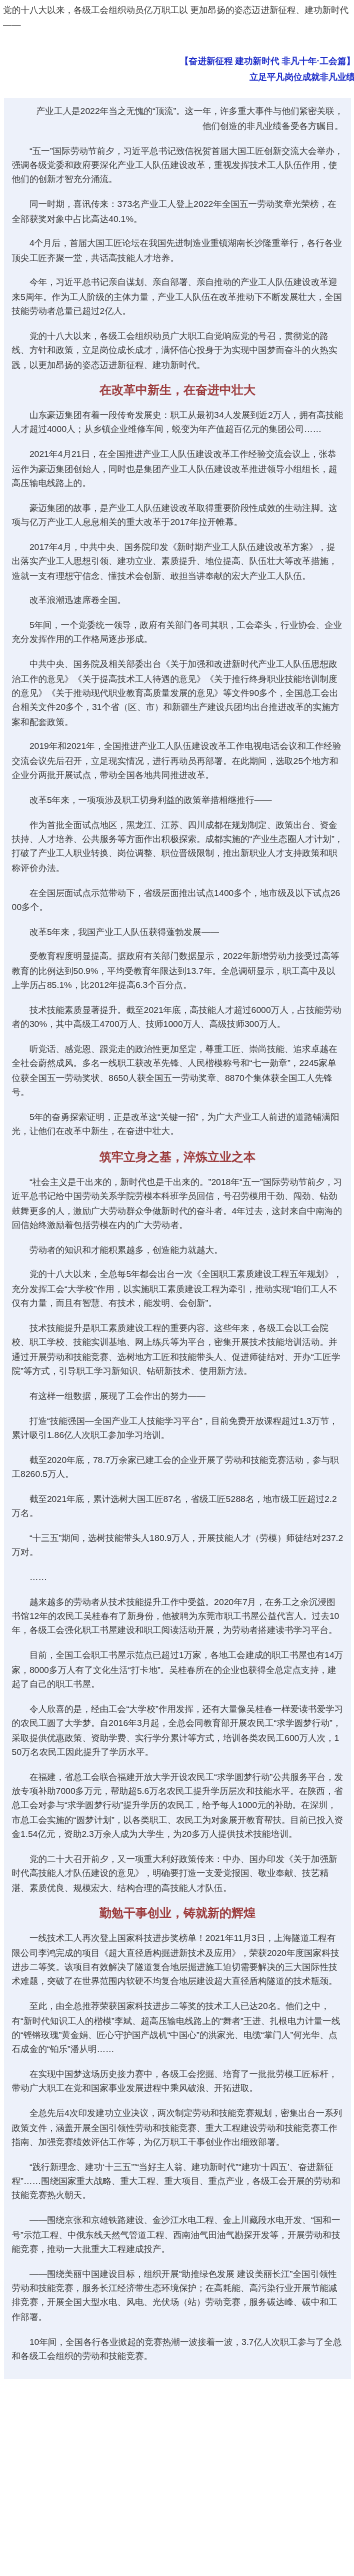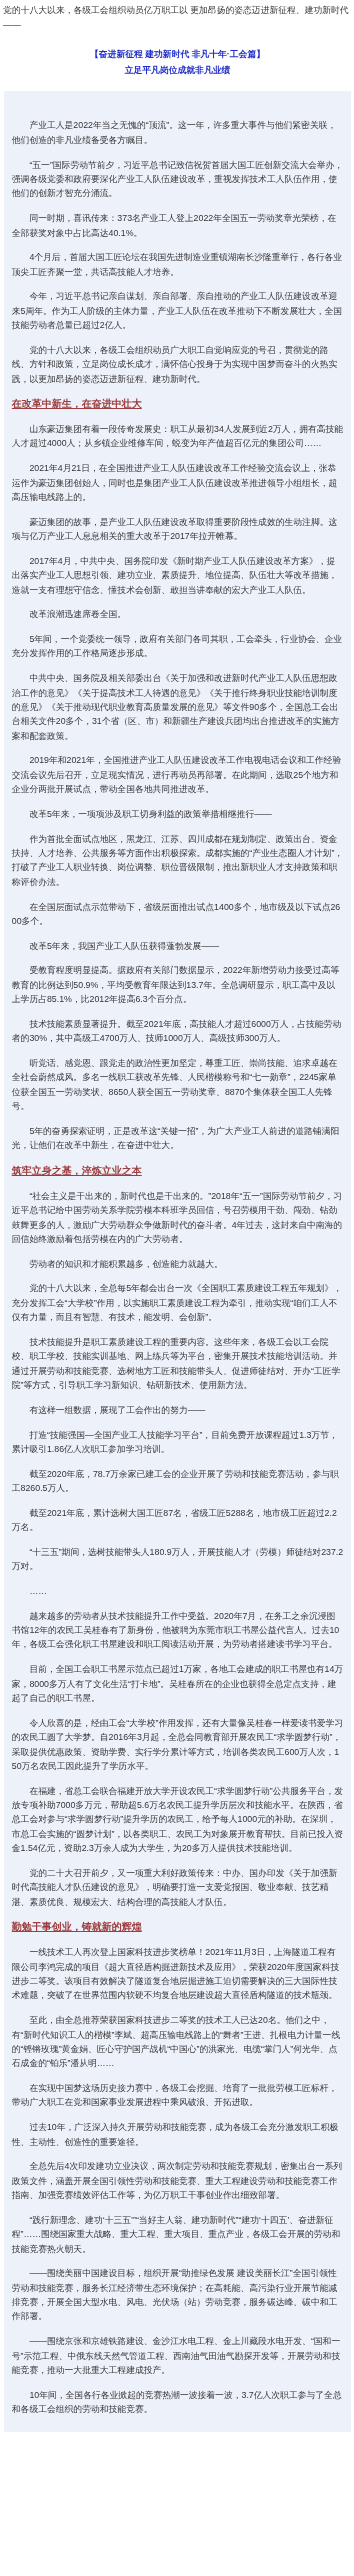--- a/index.html
+++ b/index.html
@@ -14,51 +14,51 @@
     -webkit-font-smoothing: antialiased;
   }
   .intro {
     margin: 3.1px 3.1px 0 3.1px;
     font-size: 8.8px;
     line-height: 14.4px;
     color: #333333;
     word-break: break-all;
   }
   .title-block {
-    margin-top: 14px;
-    text-align: center;
+    margin-top: 21px;
+    text-align: right;
     color: #1f2ec9;
     font-weight: bold;
     font-size: 8.8px;
     line-height: 16px;
   }
   .article-box {
     margin: 13.4px 4.1px 0 4.1px;
     background: #edf1fa;
     padding: 6.2px 7.7px 15.5px 7.7px;
   }
   .para {
     margin: 10.3px 0 0 0;
     font-size: 8.8px;
     line-height: 14.4px;
     text-indent: 2em;
     color: #343434;
     word-break: break-all;
   }
   .para:first-child {
-    margin-top: 21px;
+    margin-top: 0;
+    text-align: right;
   }
   .sec-heading {
     margin: 11.3px 0 0 0;
-    font-size: 10px;
+    font-size: 12px;
     line-height: 14.4px;
     font-weight: bold;
-    text-align: left;
+    text-align: center;
     color: #9d3d3e;
-    text-decoration: underline;
   }
 </style>
 </head>
 <body>
 
 <p class="intro">党的十八大以来，各级工会组织动员亿万职工以 更加昂扬的姿态迈进新征程、建功新时代——</p>
 
 <div class="title-block">
   <div>【奋进新征程 建功新时代 非凡十年·工会篇】</div>
   <div>立足平凡岗位成就非凡业绩</div>
@@ -102,21 +102,20 @@
       <p class="para">……</p>
       <p class="para">越来越多的劳动者从技术技能提升工作中受益。2020年7月，在务工之余沉浸图书馆12年的农民工吴桂春有了新身份，他被聘为东莞市职工书屋公益代言人。过去10年，各级工会强化职工书屋建设和职工阅读活动开展，为劳动者搭建读书学习平台。</p>
       <p class="para">目前，全国工会职工书屋示范点已超过1万家，各地工会建成的职工书屋也有14万家，8000多万人有了文化生活“打卡地”。吴桂春所在的企业也获得全总定点支持，建起了自己的职工书屋。</p>
       <p class="para">令人欣喜的是，经由工会“大学校”作用发挥，还有大量像吴桂春一样爱读书爱学习的农民工圆了大学梦。自2016年3月起，全总会同教育部开展农民工“求学圆梦行动”，采取提供优惠政策、资助学费、实行学分累计等方式，培训各类农民工600万人次，150万名农民工因此提升了学历水平。</p>
       <p class="para">在福建，省总工会联合福建开放大学开设农民工“求学圆梦行动”公共服务平台，发放专项补助7000多万元，帮助超5.6万名农民工提升学历层次和技能水平。在陕西，省总工会对参与“求学圆梦行动”提升学历的农民工，给予每人1000元的补助。在深圳，市总工会实施的“圆梦计划”，以各类职工、农民工为对象展开教育帮扶。目前已投入资金1.54亿元，资助2.3万余人成为大学生，为20多万人提供技术技能培训。</p>
       <p class="para">党的二十大召开前夕，又一项重大利好政策传来：中办、国办印发《关于加强新时代高技能人才队伍建设的意见》，明确要打造一支爱党报国、敬业奉献、技艺精湛、素质优良、规模宏大、结构合理的高技能人才队伍。</p>
       <h2 class="sec-heading">勤勉干事创业，铸就新的辉煌</h2>
       <p class="para">一线技术工人再次登上国家科技进步奖榜单！2021年11月3日，上海隧道工程有限公司李鸿完成的项目《超大直径盾构掘进新技术及应用》，荣获2020年度国家科技进步二等奖。该项目有效解决了隧道复合地层掘进施工迫切需要解决的三大国际性技术难题，突破了在世界范围内软硬不均复合地层建设超大直径盾构隧道的技术瓶颈。</p>
       <p class="para">至此，由全总推荐荣获国家科技进步二等奖的技术工人已达20名。他们之中，有“新时代知识工人的楷模”李斌、超高压输电线路上的“舞者”王进、扎根电力计量一线的“铿锵玫瑰”黄金娟、匠心守护国产战机“中国心”的洪家光、电缆“掌门人”何光华、点石成金的“铂乐”潘从明……</p>
       <p class="para">在实现中国梦这场历史接力赛中，各级工会挖掘、培育了一批批劳模工匠标杆，带动广大职工在党和国家事业发展进程中乘风破浪、开拓进取。</p>
-      <p class="para">过去10年，广泛深入持久开展劳动和技能竞赛，成为各级工会充分激发职工积极性、主动性、创造性的重要途径。</p>
       <p class="para">全总先后4次印发建功立业决议，两次制定劳动和技能竞赛规划，密集出台一系列政策文件，涵盖开展全国引领性劳动和技能竞赛、重大工程建设劳动和技能竞赛工作指南、加强竞赛绩效评估工作等，为亿万职工干事创业作出细致部署。</p>
       <p class="para">“践行新理念、建功‘十三五’”“当好主人翁、建功新时代”“建功‘十四五’、奋进新征程”……围绕国家重大战略、重大工程、重大项目、重点产业，各级工会开展的劳动和技能竞赛热火朝天。</p>
+      <p class="para">——围绕京张和京雄铁路建设、金沙江水电工程、金上川藏段水电开发、“国和一号”示范工程、中俄东线天然气管道工程、西南油气田油气勘探开发等，开展劳动和技能竞赛，推动一大批重大工程建成投产。</p>
       <p class="para">——围绕美丽中国建设目标，组织开展“助推绿色发展 建设美丽长江”全国引领性劳动和技能竞赛，服务长江经济带生态环境保护；在高耗能、高污染行业开展节能减排竞赛，开展全国大型水电、风电、光伏场（站）劳动竞赛，服务碳达峰、碳中和工作部署。</p>
-      <p class="para">——围绕京张和京雄铁路建设、金沙江水电工程、金上川藏段水电开发、“国和一号”示范工程、中俄东线天然气管道工程、西南油气田油气勘探开发等，开展劳动和技能竞赛，推动一大批重大工程建成投产。</p>
       <p class="para">10年间，全国各行各业掀起的竞赛热潮一波接着一波，3.7亿人次职工参与了全总和各级工会组织的劳动和技能竞赛。</p>
     </div>
 </div>
 
 
 </body></html>

